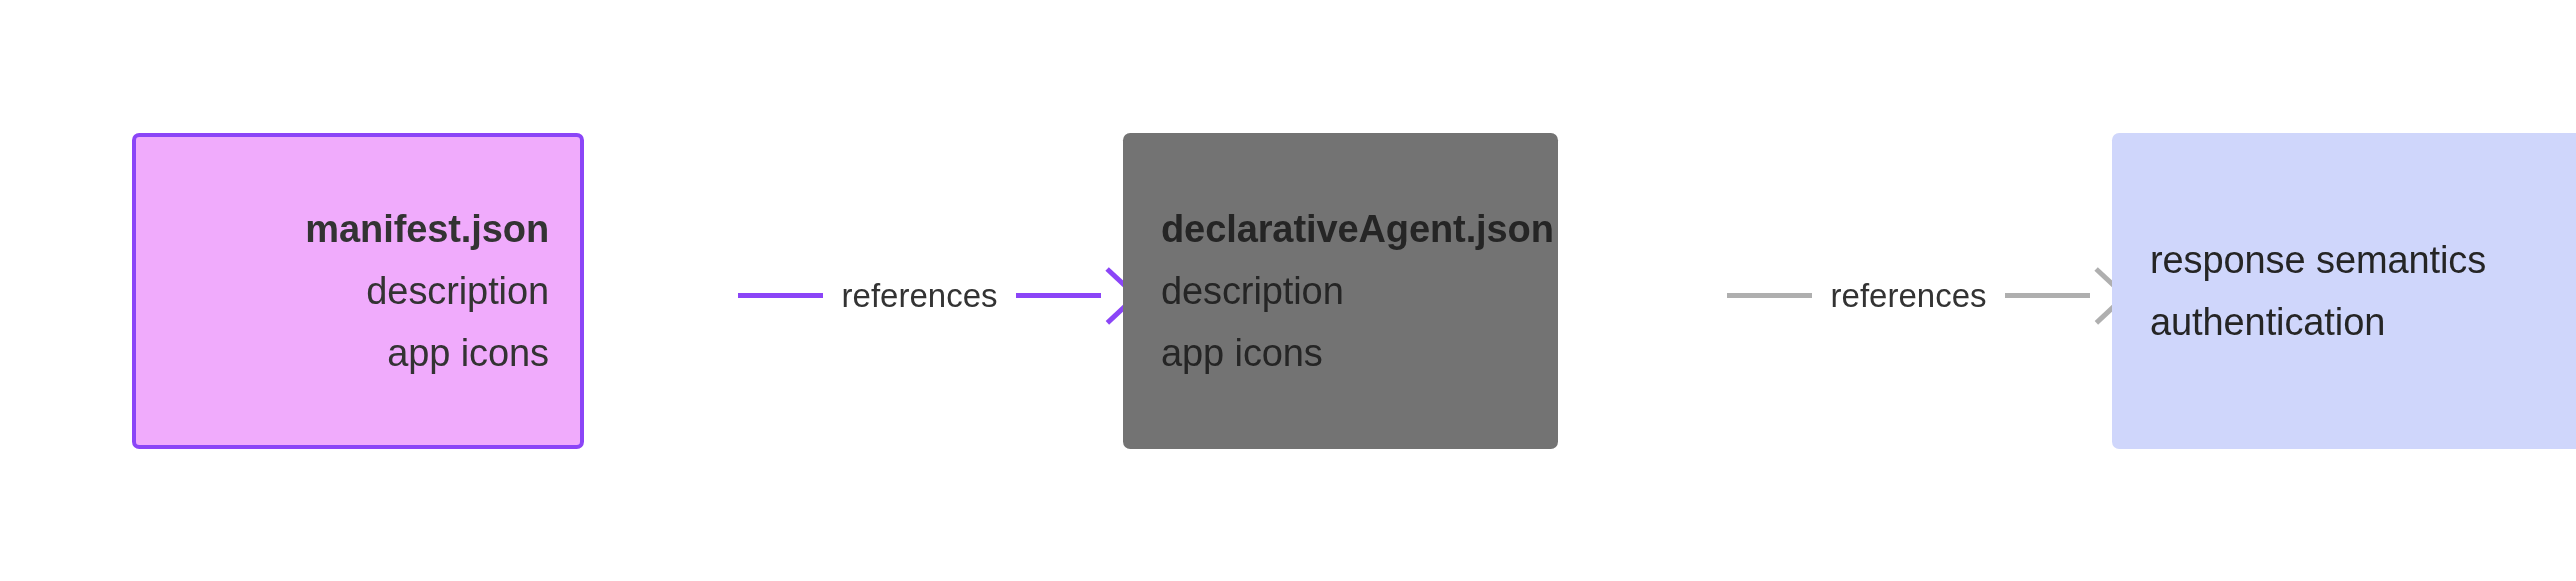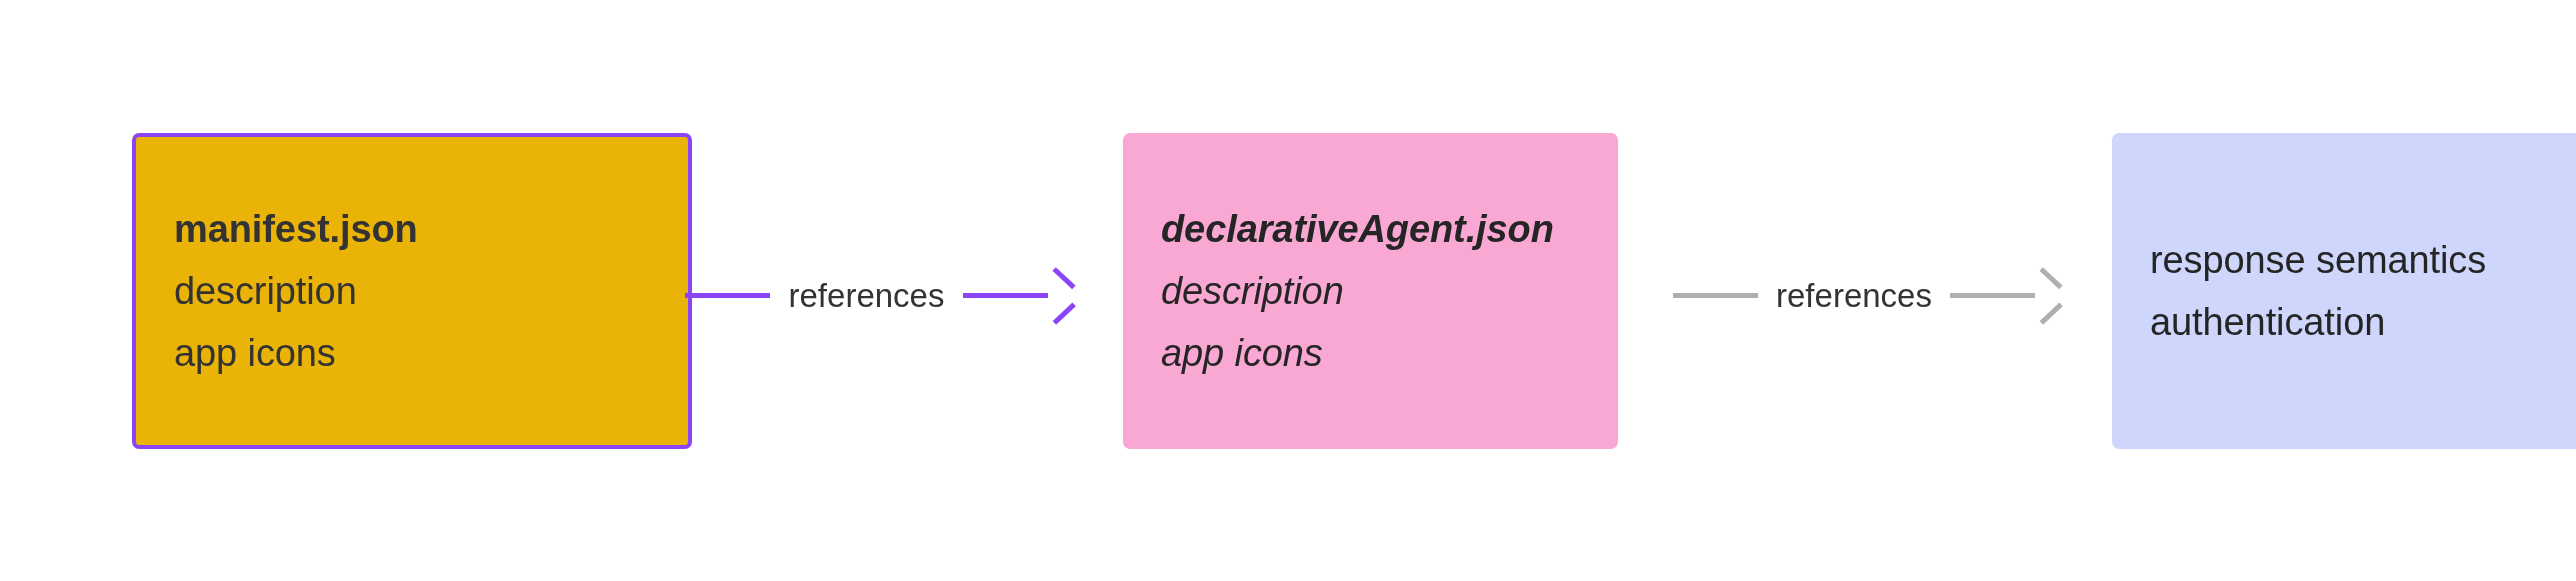--- a/index.html
+++ b/index.html
@@ -46,53 +46,53 @@
     font-size: 38px;
     font-weight: normal;
     line-height: 62px;
     letter-spacing: -0.1px;
     white-space: nowrap;
   }
 
   
   #node-manifest {
     left: 132px;
-    width: 560px;
-    background: #eab308;
+    width: 452px;
+    background: #f0abfc;
     border: 4.6px solid #8B45F7;
     color: #333333;
+    text-align: right;
   }
 
   
   #node-declarative-agent {
     left: 1123px;
-    width: 495px;
-    background: #f9a8d4;
+    width: 435px;
+    background: #737373;
     border: none;
     color: #252525;
-    font-style: italic;
   }
 
   
   #node-ai-plugin {
     left: 2112px;
     width: 495px;
     background: #CFD6FB;
     border: none;
     color: #252525;
   }
 
   
   .connector {
     position: absolute;
     top: 262px;
     height: 67px;
     display: flex;
     align-items: center;
-    justify-content: center;
+    justify-content: flex-end;
   }
   .connector .seg {
     height: 4.6px;
     border-radius: 0px;
     flex: 0 0 auto;
   }
   .connector .seg-left  { width: 85px; }
   .connector .seg-right { width: 85px; }
   .connector .edge-label {
     font-size: 33px;

